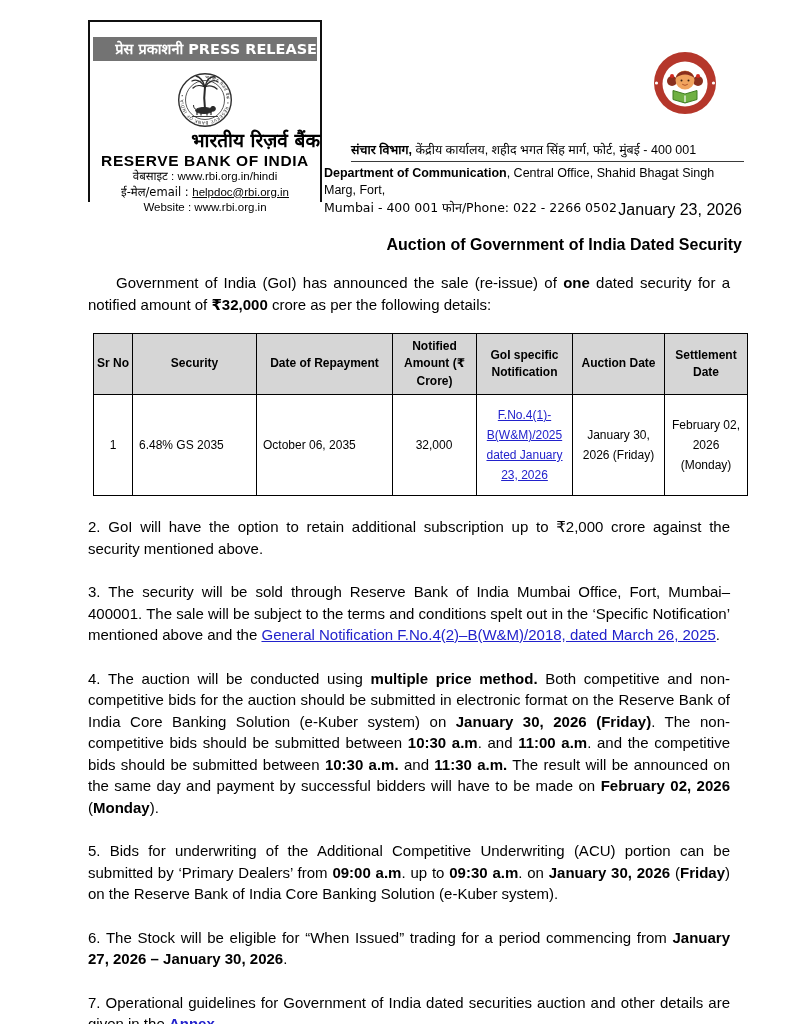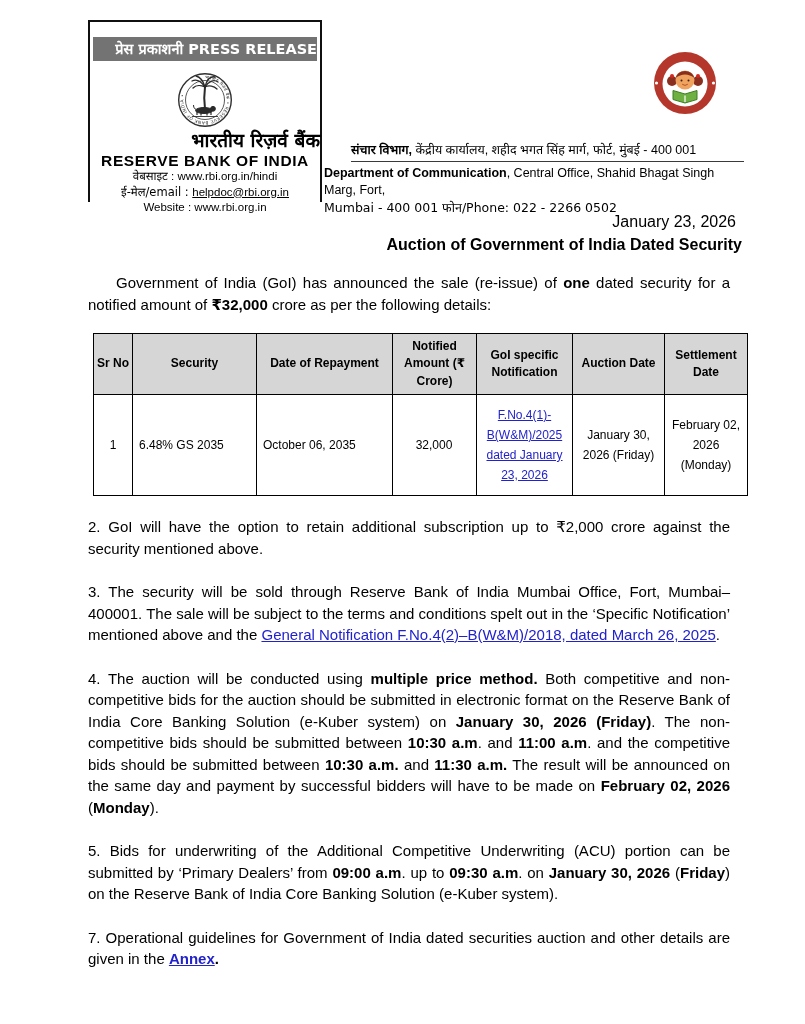--- a/index.html
+++ b/index.html
@@ -27,21 +27,21 @@
   .beti-logo{position:absolute;left:652px;top:50px;width:66px;height:66px;}
   .dept{
     position:absolute;left:324px;top:141px;width:420px;
     font-size:12.5px;line-height:17px;text-align:left;
   }
   .dept-hi{
     font-family:Liberation Sans, sans-serif;font-size:12.5px;line-height:18px;
     border-bottom:1.5px solid #3a3a3a;padding-bottom:2px;margin-bottom:3px;white-space:nowrap;margin-left:27px;
   }
   .b{font-weight:bold;}
-  .date-line{position:absolute;left:82px;top:201px;width:654px;text-align:right;font-size:16px;margin-top:12px;}
+  .date-line{position:absolute;left:88px;top:201px;width:654px;text-align:right;font-size:16px;}
   
   .content{position:absolute;left:88px;top:236px;width:654px;}
   .doc-title{font-size:16px;font-weight:bold;text-align:right;margin:0 0 18px 0;}
   .para{font-size:15px;line-height:21.5px;text-align:justify;margin:0 12px 22px 0;}
   .intro{text-indent:28px;margin-bottom:18px;}
   .lnk{color:#2222cc;text-decoration:underline;cursor:pointer;}
   
   table.auction{
     border-collapse:collapse;table-layout:fixed;width:654px;margin:0 0 20px 5px;
     font-size:12px;
@@ -177,16 +177,17 @@
         <td class="c-center">January 30, 2026 (Friday)</td>
         <td class="c-center">February 02, 2026 (Monday)</td>
       </tr>
     </tbody>
       </table>
 
     <p class="para"><span>2. GoI will have the option to retain additional subscription up to ₹2,000 crore against the security mentioned above.</span></p>
     <p class="para"><span>3. The security will be sold through Reserve Bank of India Mumbai Office, Fort, Mumbai–400001. The sale will be subject to the terms and conditions spelt out in the ‘Specific Notification’ mentioned above and the </span><a href="#" class="lnk">General Notification F.No.4(2)–B(W&amp;M)/2018, dated March 26, 2025</a><span>.</span></p>
     <p class="para"><span>4. The auction will be conducted using </span><span class="b">multiple price method.</span><span> Both competitive and non-competitive bids for the auction should be submitted in electronic format on the Reserve Bank of India Core Banking Solution (e-Kuber system) on </span><span class="b">January 30, 2026 (Friday)</span><span>. The non-competitive bids should be submitted between </span><span class="b">10:30 a.m</span><span>. and </span><span class="b">11:00 a.m</span><span>. and the competitive bids should be submitted between </span><span class="b">10:30 a.m.</span><span> and </span><span class="b">11:30 a.m.</span><span> The result will be announced on the same day and payment by successful bidders will have to be made on </span><span class="b">February 02, 2026</span><span> (</span><span class="b">Monday</span><span>).</span></p>
     <p class="para"><span>5. Bids for underwriting of the Additional Competitive Underwriting (ACU) portion can be submitted by ‘Primary Dealers’ from </span><span class="b">09:00 a.m</span><span>. up to </span><span class="b">09:30 a.m</span><span>. on </span><span class="b">January 30, 2026</span><span> (</span><span class="b">Friday</span><span>) on the Reserve Bank of India Core Banking Solution (e-Kuber system).</span></p>
+    <p class="para"><span>6. The Stock will be eligible for “When Issued” trading for a period commencing from </span><span class="b">January 27, 2026 – January 30, 2026</span><span>.</span></p>
     <p class="para"><span>7. Operational guidelines for Government of India dated securities auction and other details are given in the </span><a href="#" class="lnk b">Annex</a><span class="b">.</span></p>
   </div>
 
 </div>
 
 </body></html>

